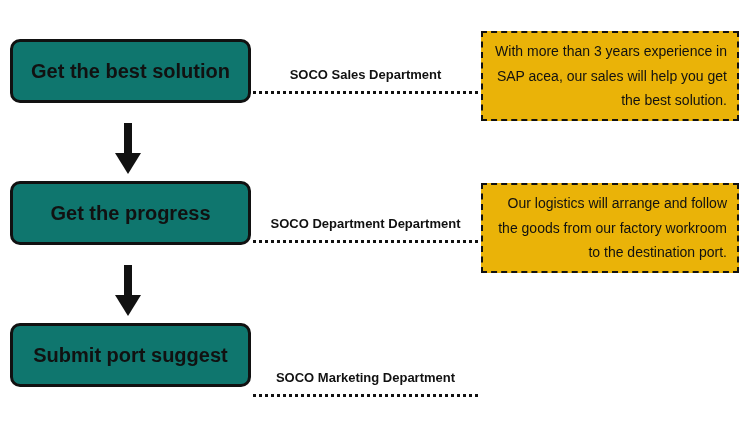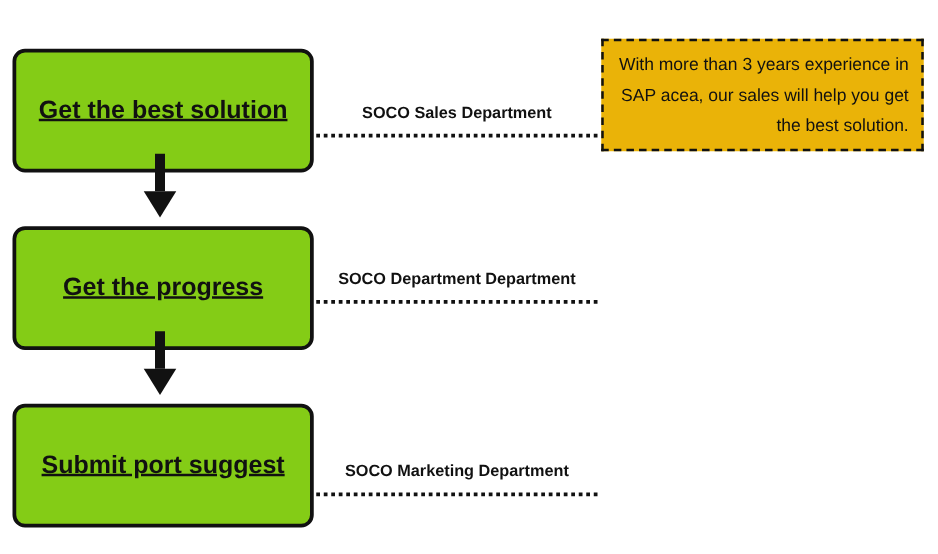--- a/index.html
+++ b/index.html
@@ -13,29 +13,28 @@
     height: 443px;
     background: #ffffff;
     color: #111111;
     font-family: "Liberation Sans", sans-serif;
     overflow: hidden;
   }
   .flow-box {
     position: absolute;
     left: 10px;
     width: 241px;
-    height: 99px;
+    height: 64px;
     border: 3px solid #111111;
     border-radius: 10px;
     box-sizing: border-box;
-    background: #84cc16;
+    background: #0f766e;
     display: flex;
     align-items: center;
     justify-content: center;
-    text-decoration: underline;
   }
   .flow-box .step-label {
     font-size: 20px;
     font-weight: bold;
     white-space: nowrap;
   }
   .arrow {
     position: absolute;
     left: 115px;
     width: 26px;
@@ -85,38 +84,41 @@
   }
 </style>
 </head>
 <body>
 
 <div class="canvas">
 
   <div class="flow-box" style="top:39px;">
     <span class="step-label">Get the best solution</span>
   </div>
-  <div class="connector" style="top:65px;margin-top:16px;">
+  <div class="connector" style="top:65px;">
     <span class="dept-label">SOCO Sales Department</span>
   </div>
   <div class="desc-box" style="top:31px;">
     <span class="desc-text">With more than 3 years experience in SAP acea, our sales will help you get the best solution.</span>
   </div>
 
   <div class="arrow" style="top:123px;">
     <div class="shaft"></div>
     <div class="head"></div>
   </div>
 
   <div class="flow-box" style="top:181px;">
     <span class="step-label">Get the progress</span>
   </div>
   <div class="connector" style="top:214px;">
     <span class="dept-label">SOCO Department Department</span>
   </div>
+  <div class="desc-box" style="top:183px;">
+    <span class="desc-text">Our logistics will arrange and follow the goods from our factory workroom to the destination port.</span>
+  </div>
 
   <div class="arrow" style="top:265px;">
     <div class="shaft"></div>
     <div class="head"></div>
   </div>
 
   <div class="flow-box" style="top:323px;">
     <span class="step-label">Submit port suggest</span>
   </div>
   <div class="connector" style="top:368px;">

